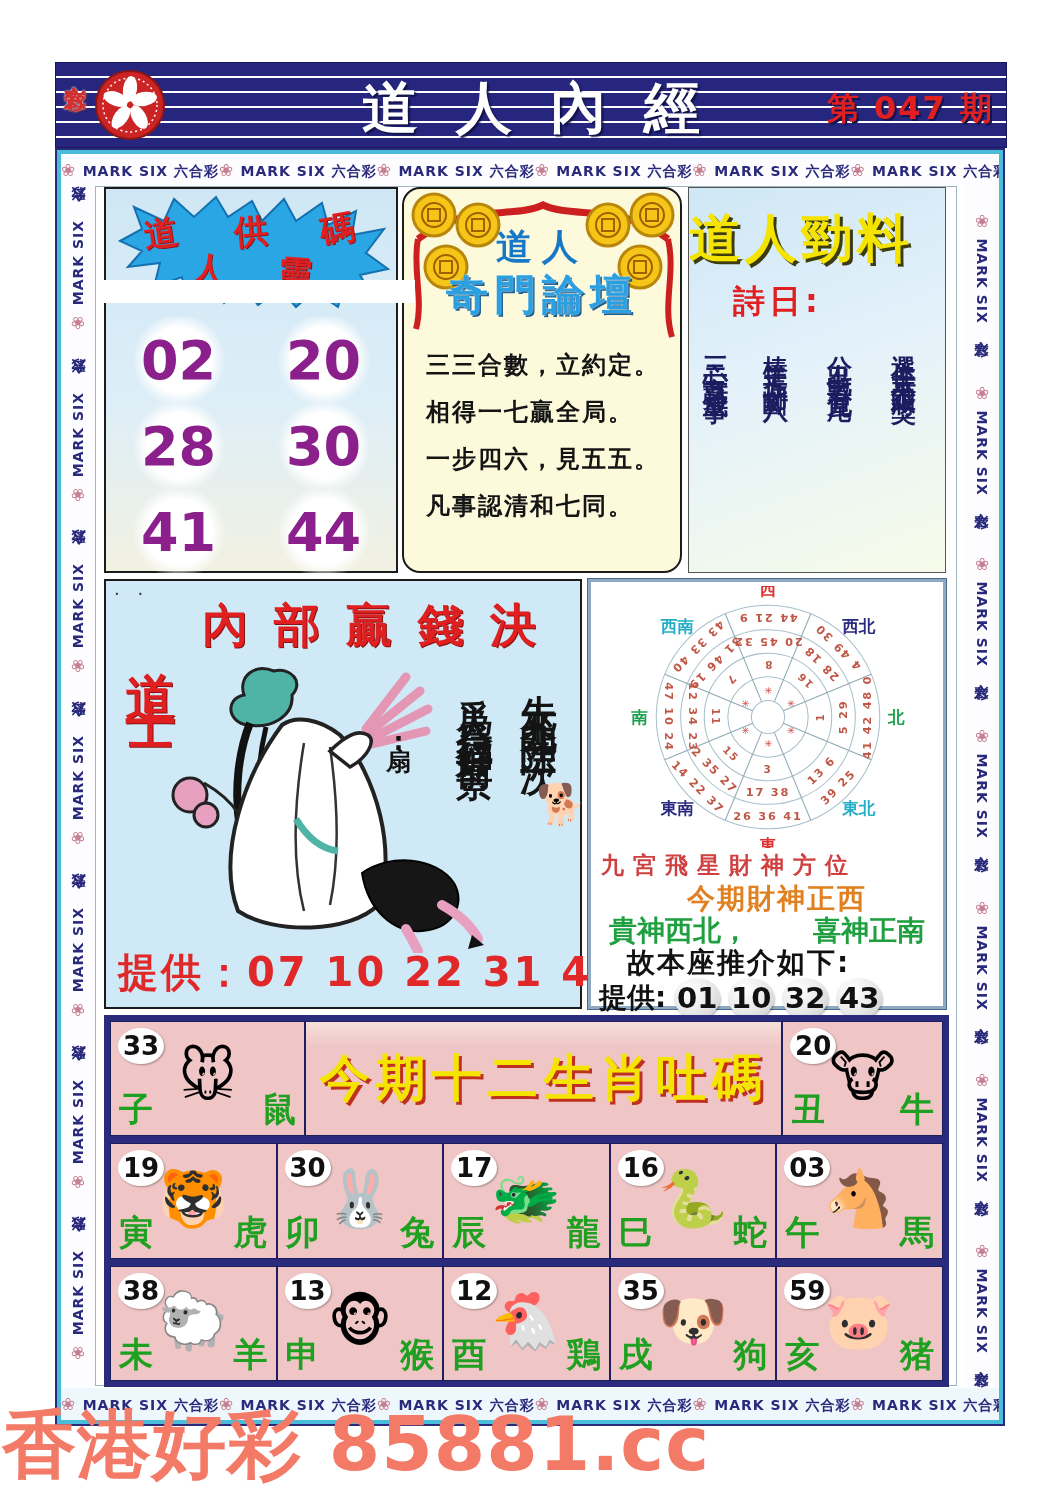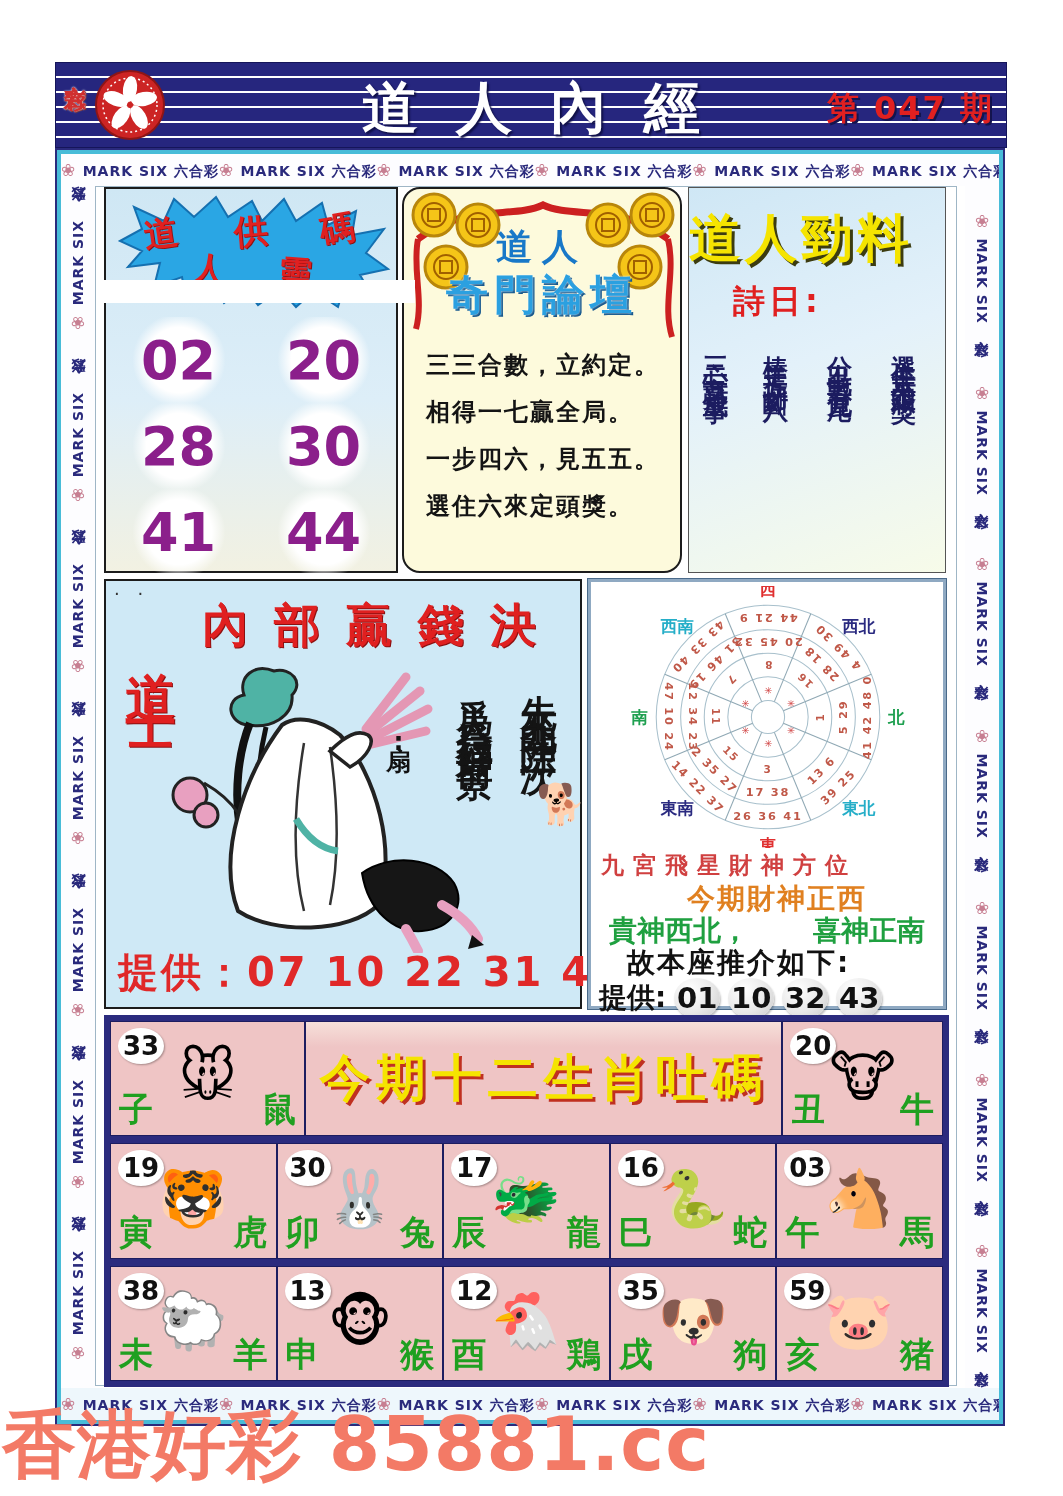--- a/index.html
+++ b/index.html
@@ -275,21 +275,21 @@
               <circle r="12" fill="none" stroke="#a06000" stroke-width="2"></circle>
               <rect x="-6" y="-6" width="12" height="12" fill="none" stroke="#a06000" stroke-width="2"></rect>
             </g>
         </g>
       </svg>
       <div class="abs a2-title-small">道人</div>
       <div class="abs a2-title-main">奇門論壇</div>
       <div class="abs a2-line" style="top:160px">三三合數，立約定。</div>
       <div class="abs a2-line" style="top:207px">相得一七贏全局。</div>
       <div class="abs a2-line" style="top:254px">一步四六，見五五。</div>
-      <div class="abs a2-line" style="top:301px">選住六來定頭獎。</div>
+      <div class="abs a2-line" style="top:301px">凡事認清和七同。</div>
     </div>
 
     <div class="abs box-a3">
       <div class="abs a3-title">道人勁料</div>
       <div class="abs a3-poemlabel">詩日:</div>
       <div id="a3-cols">
           <div class="a3-col" style="left: 198px;">選住六來定頭獎</div>
           <div class="a3-col" style="left: 134px;">分出七數看九尾</div>
           <div class="a3-col" style="left: 70px;">棒走二五切斷八</div>
           <div class="a3-col" style="left: 10px;">三心二意難成事</div>

